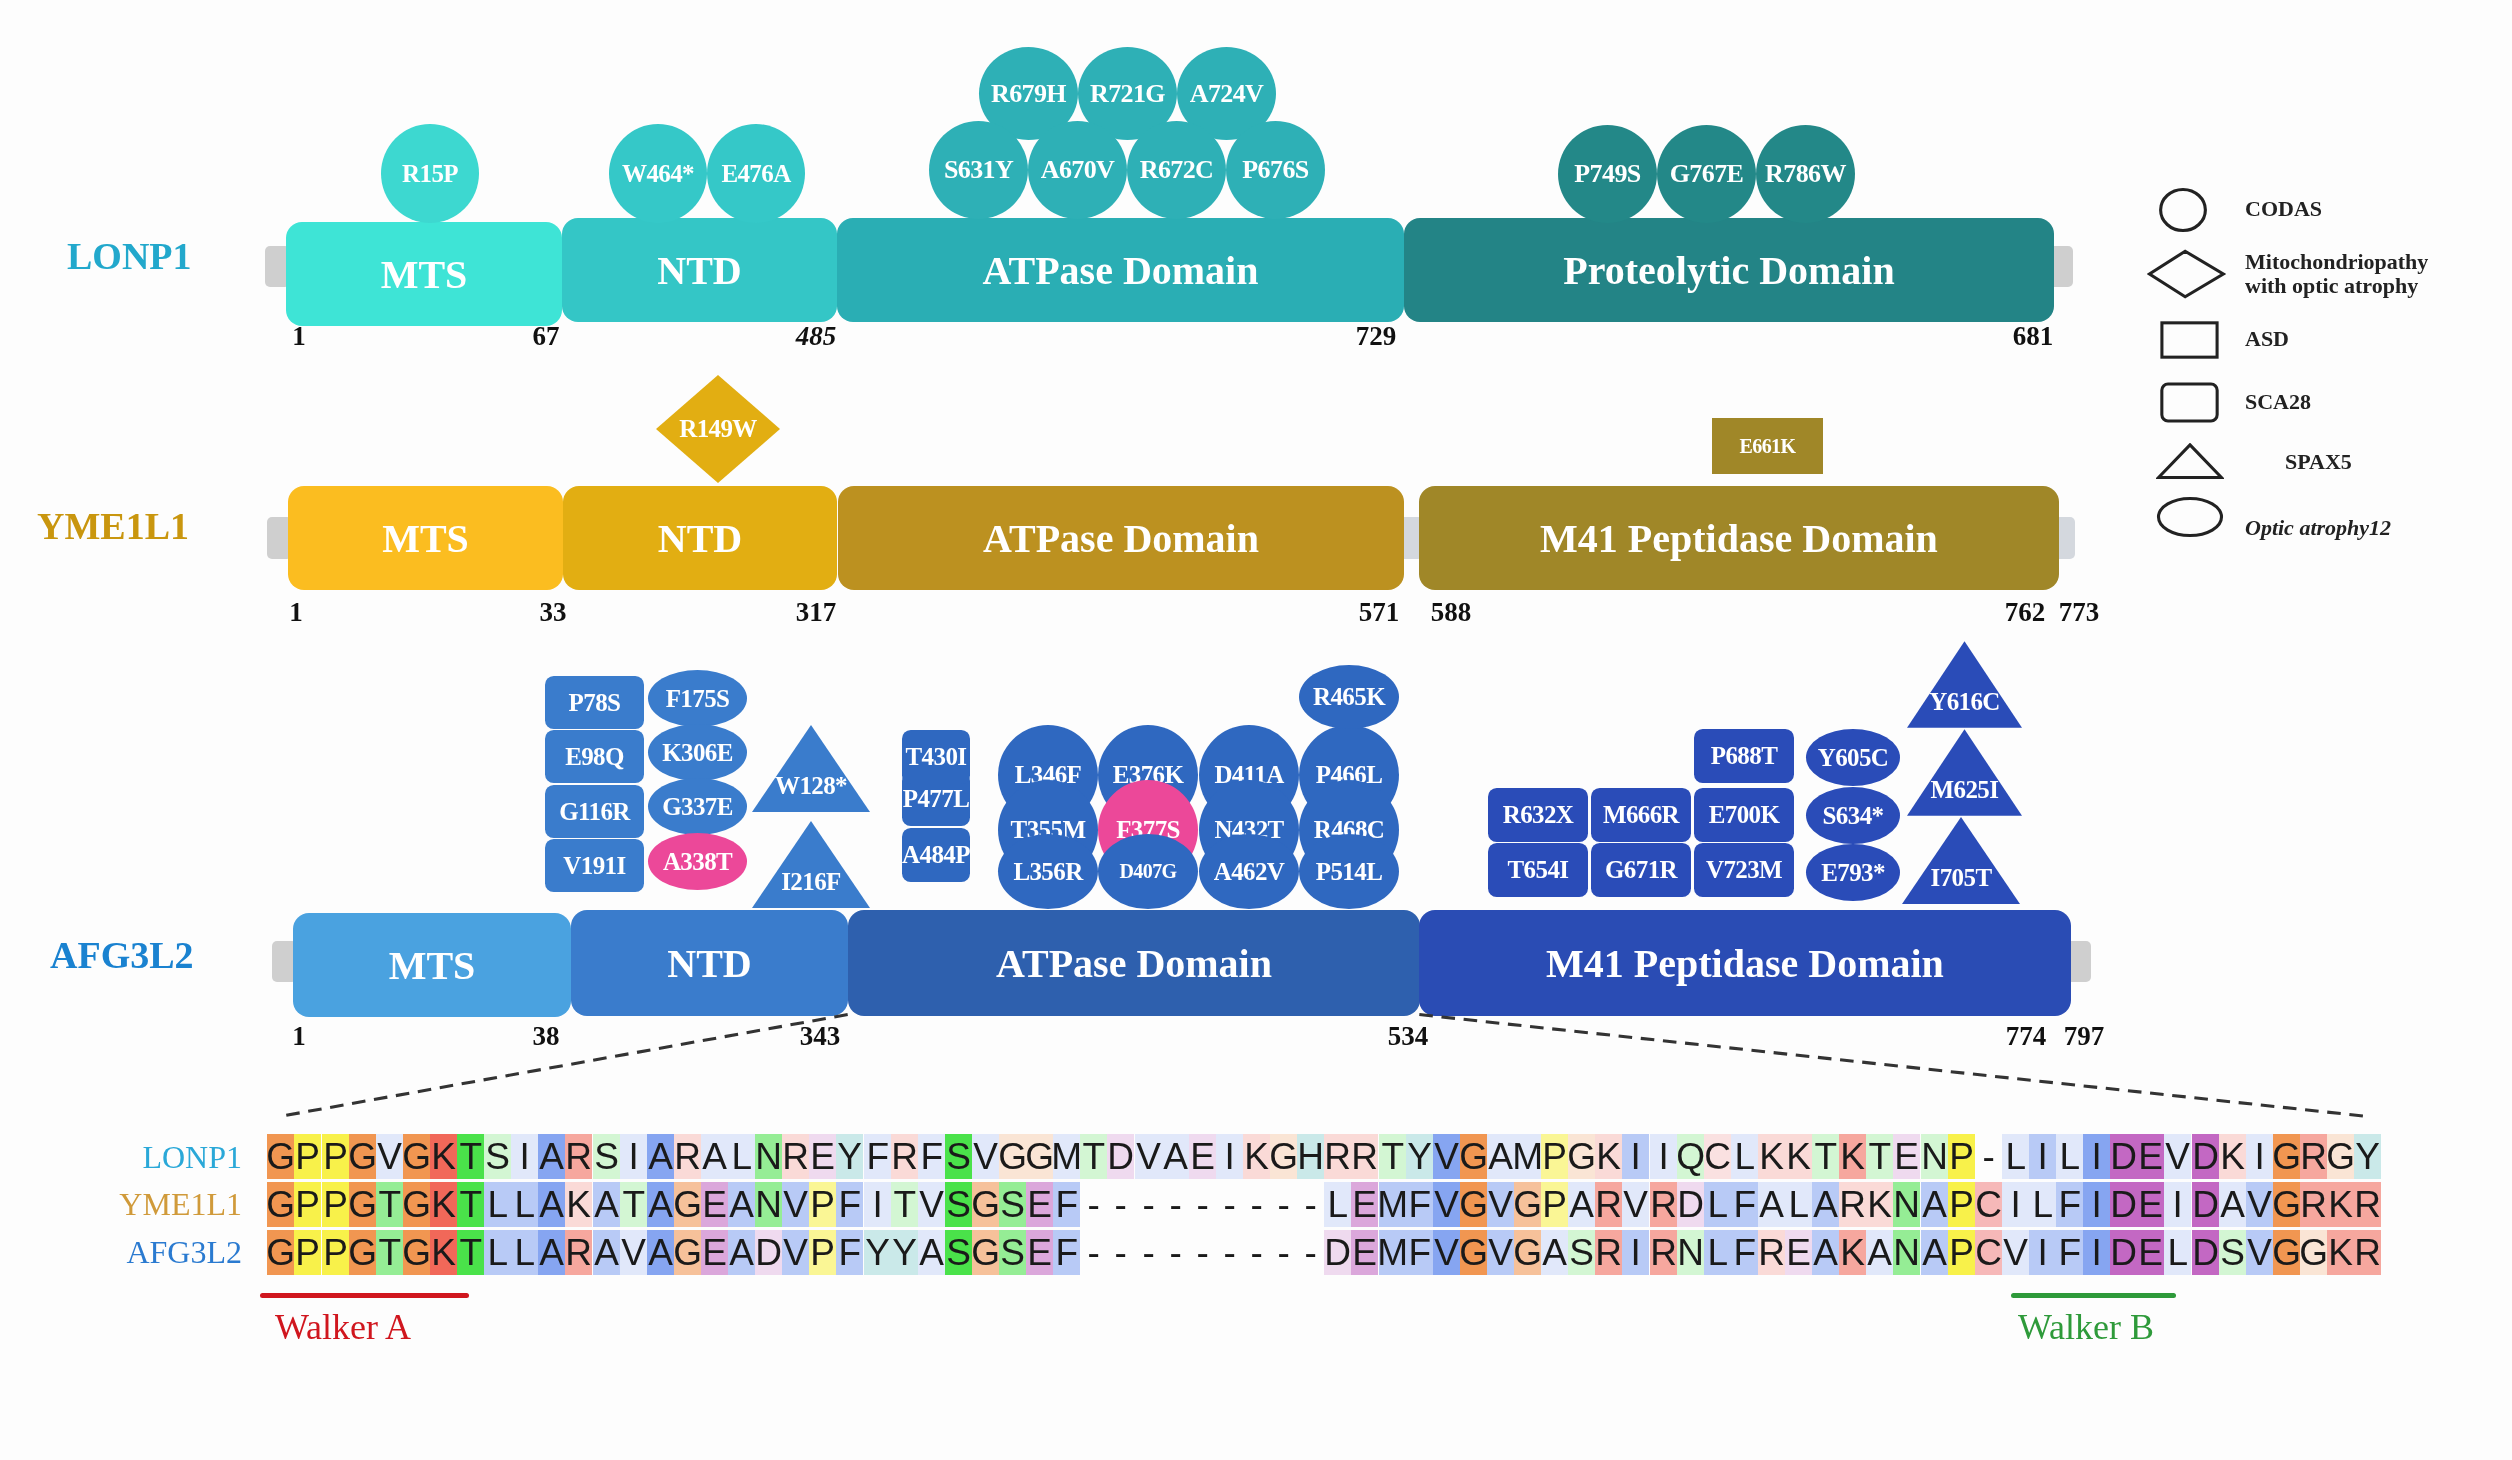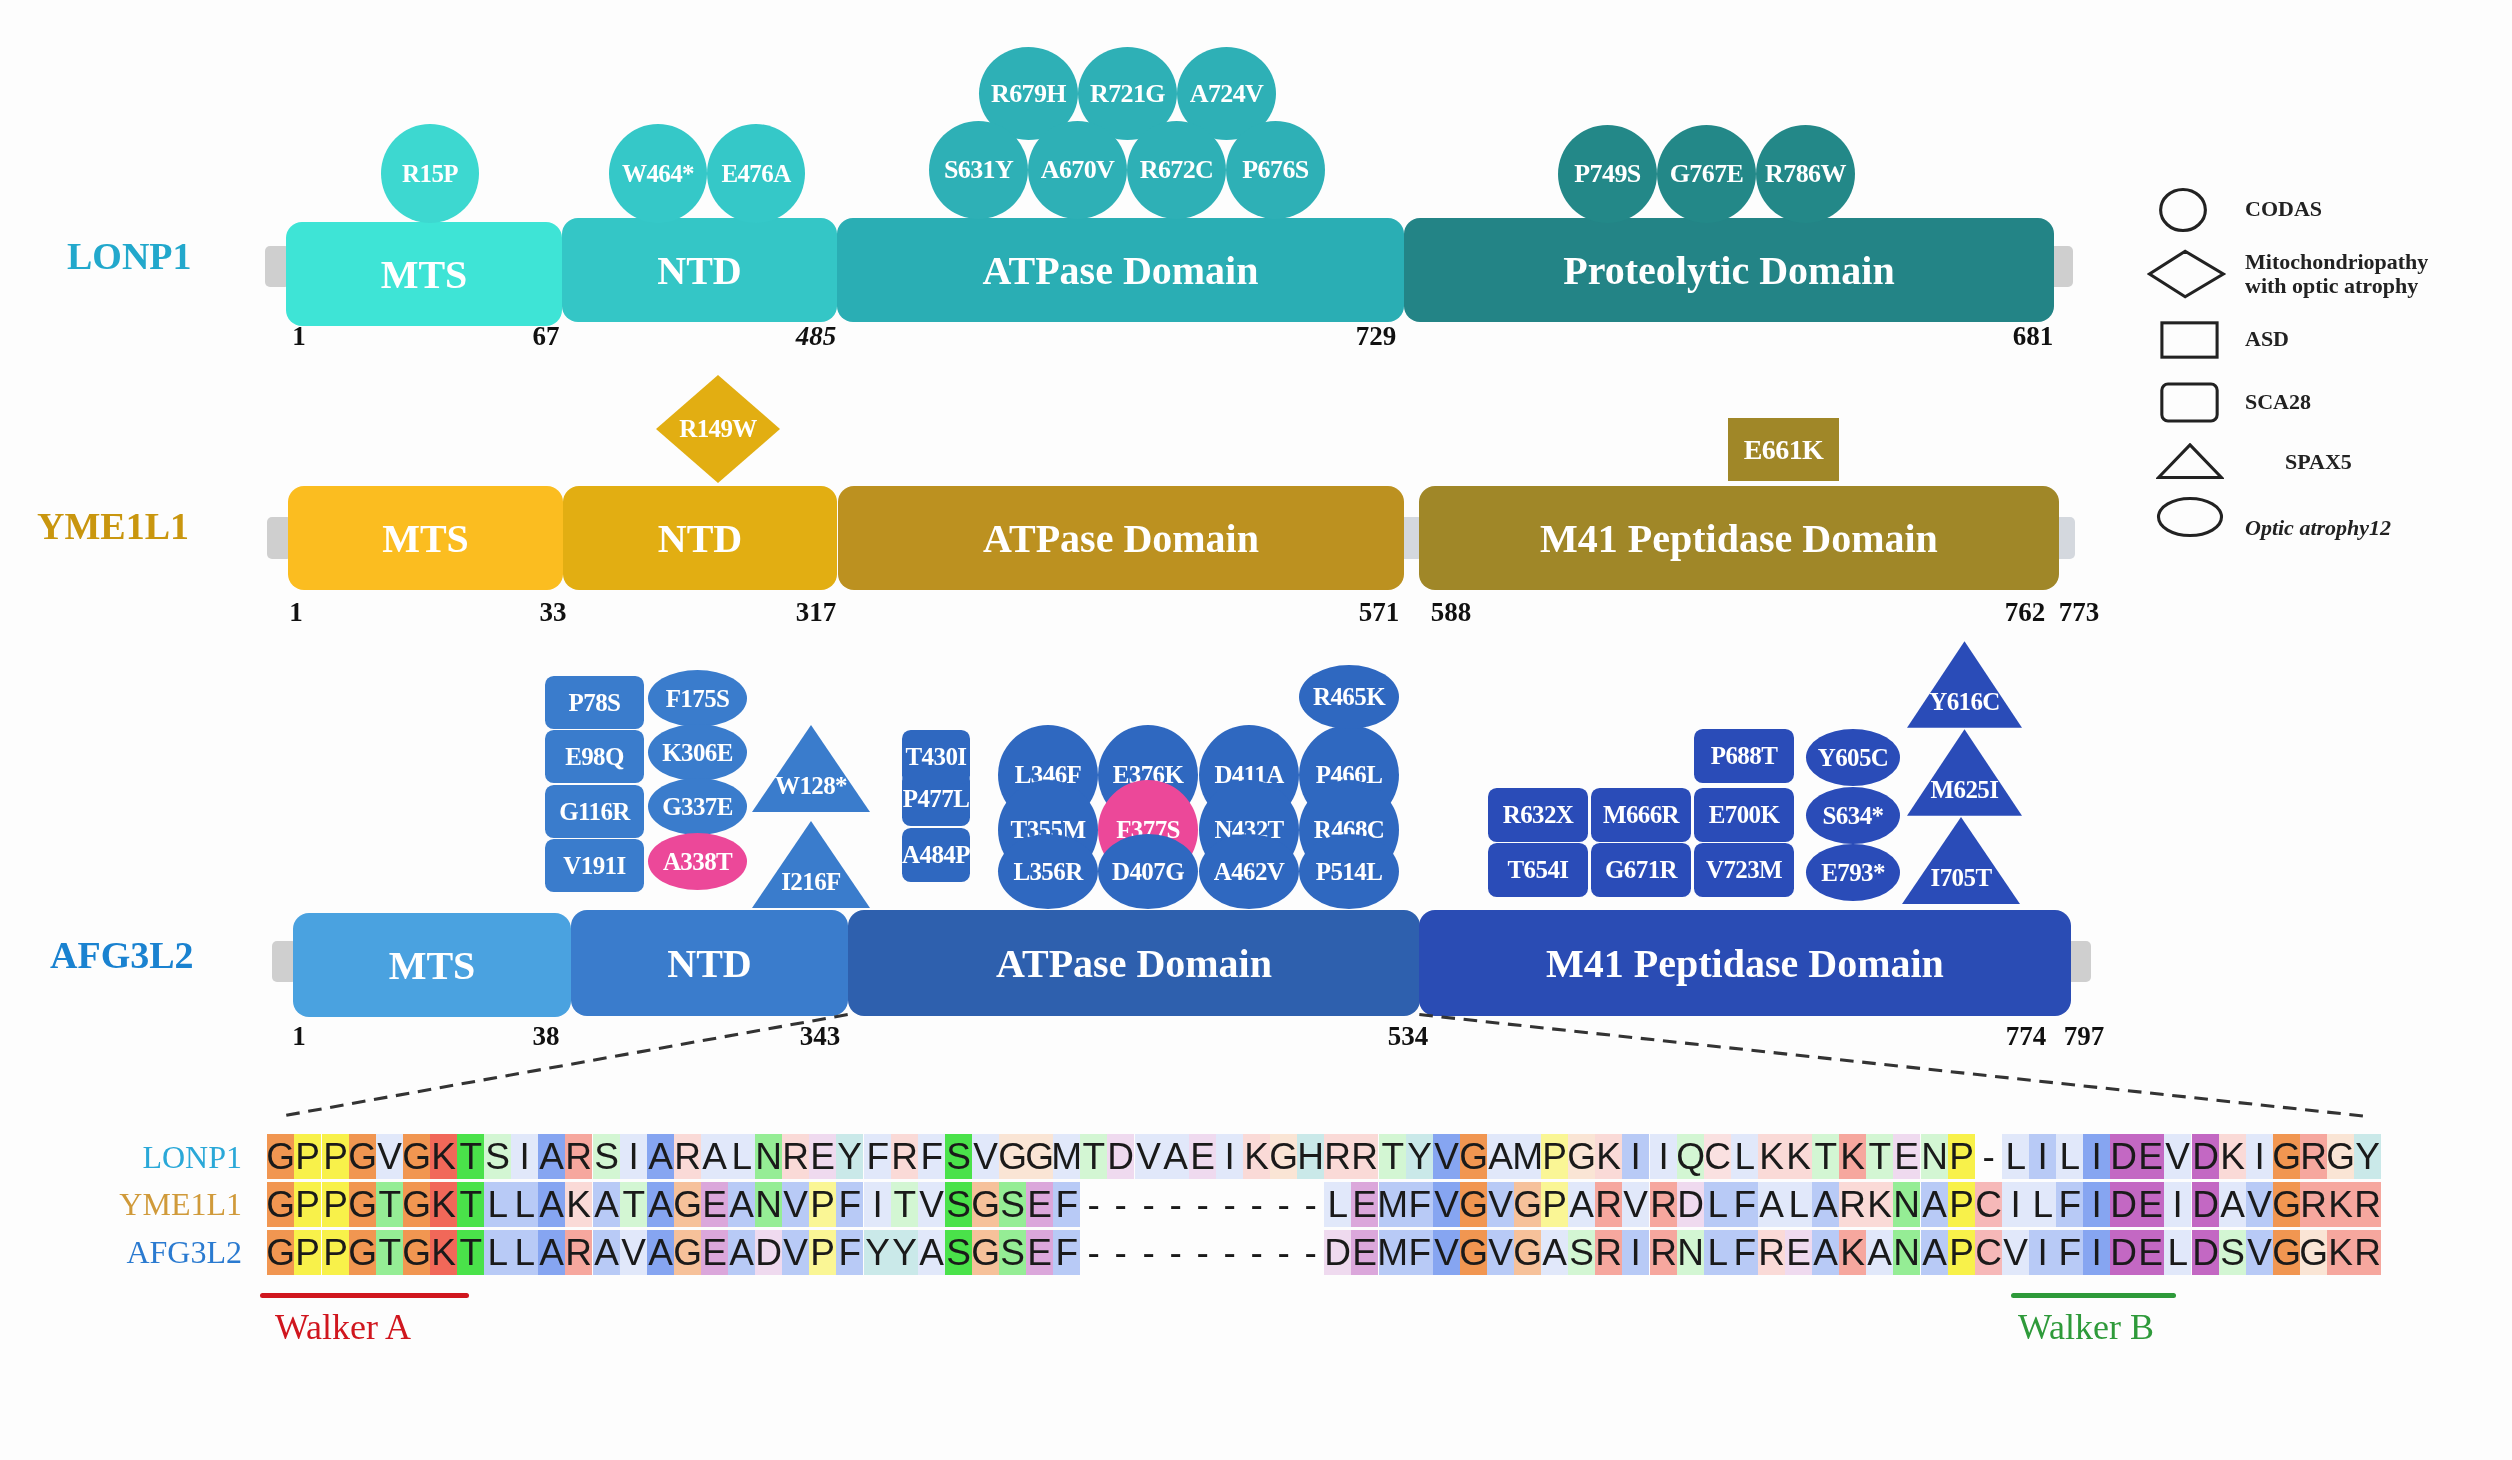--- a/index.html
+++ b/index.html
@@ -67,21 +67,21 @@
 <div class="pos" style="left:1451px;top:597px;">588</div>
 <div class="pos" style="left:2025px;top:597px;">762</div>
 <div class="pos" style="left:2079px;top:597px;">773</div>
 
 <div class="abs" style="left:656px;top:375px;width:124px;height:108px;">
   <svg width="124" height="108" viewBox="0 0 200 174">
       <polygon points="100,0 200,87 100,174 0,87" fill="#e2ae12"></polygon>
     </svg>
   <div class="mut" style="left:0;top:0;width:124px;height:108px;font-size:25px;">R149W</div>
 </div>
-<div class="mut square" style="left:1712px;top:418px;width:111px;height:63px;font-size:28px;background:#a08728;margin-left:16px;">E661K</div>
+<div class="mut square" style="left:1712px;top:418px;width:111px;height:56px;font-size:20px;background:#a08728;">E661K</div>
 
 <div class="stub" style="left:272px;top:941px;width:25px;height:41px;"></div>
 <div class="stub" style="left:2065px;top:941px;width:26px;height:41px;"></div>
 <div class="domain" style="left: 293px; top: 913px; width: 278px; height: 104px; background: rgb(74, 162, 224);">MTS</div>
 <div class="domain" style="left: 571px; top: 910px; width: 277px; height: 106px; background: rgb(58, 124, 204);">NTD</div>
 <div class="domain" style="left: 848px; top: 910px; width: 572px; height: 106px; background: rgb(46, 96, 174);">ATPase Domain</div>
 <div class="domain" style="left: 1419px; top: 910px; width: 652px; height: 106px; background: rgb(42, 76, 180);">M41 Peptidase Domain</div>
 <div class="pos" style="left:299px;top:1021px;">1</div>
 <div class="pos" style="left:546px;top:1021px;">38</div>
 <div class="pos" style="left:820px;top:1021px;">343</div>
@@ -103,21 +103,21 @@
     <div class="mut rrect" style="left: 902px; top: 730px; width: 68px; height: 54px; font-size: 25px; background: rgb(47, 104, 192);">T430I</div>
     <div class="mut circle" style="left: 998px; top: 725px; width: 100px; height: 100px; font-size: 25px; background: rgb(47, 104, 192);">L346F</div>
     <div class="mut circle" style="left: 1098px; top: 725px; width: 100px; height: 100px; font-size: 25px; background: rgb(47, 104, 192);">E376K</div>
     <div class="mut circle" style="left: 1199px; top: 725px; width: 100px; height: 100px; font-size: 25px; background: rgb(47, 104, 192);">D411A</div>
     <div class="mut circle" style="left: 1299px; top: 725px; width: 100px; height: 100px; font-size: 25px; background: rgb(47, 104, 192);">P466L</div>
     <div class="mut circle" style="left: 998px; top: 780px; width: 100px; height: 100px; font-size: 25px; background: rgb(47, 104, 192);">T355M</div>
     <div class="mut circle" style="left: 1098px; top: 780px; width: 100px; height: 100px; font-size: 25px; background: #ec4899;">F377S</div>
     <div class="mut circle" style="left: 1199px; top: 780px; width: 100px; height: 100px; font-size: 25px; background: rgb(47, 104, 192);">N432T</div>
     <div class="mut circle" style="left: 1299px; top: 780px; width: 100px; height: 100px; font-size: 25px; background: rgb(47, 104, 192);">R468C</div>
     <div class="mut circle" style="left: 998px; top: 834px; width: 100px; height: 75px; font-size: 25px; background: rgb(47, 104, 192);">L356R</div>
-    <div class="mut circle" style="left: 1098px; top: 834px; width: 100px; height: 75px; font-size: 25px; background: rgb(47, 104, 192);">D407G</div>
+    <div class="mut circle" style="left: 1098px; top: 834px; width: 100px; height: 75px; font-size: 20px; background: rgb(47, 104, 192);">D407G</div>
     <div class="mut circle" style="left: 1199px; top: 834px; width: 100px; height: 75px; font-size: 25px; background: rgb(47, 104, 192);">A462V</div>
     <div class="mut circle" style="left: 1299px; top: 834px; width: 100px; height: 75px; font-size: 25px; background: rgb(47, 104, 192);">P514L</div>
     <div class="mut circle" style="left: 1299px; top: 665px; width: 100px; height: 64px; font-size: 25px; background: rgb(47, 104, 192);">R465K</div>
     <div class="mut rrect" style="left: 1488px; top: 788px; width: 100px; height: 54px; font-size: 25px; background: rgb(42, 76, 184);">R632X</div>
     <div class="mut rrect" style="left: 1591px; top: 788px; width: 100px; height: 54px; font-size: 25px; background: rgb(42, 76, 184);">M666R</div>
     <div class="mut rrect" style="left: 1694px; top: 729px; width: 100px; height: 54px; font-size: 25px; background: rgb(42, 76, 184); text-align: center;">P688T</div>
     <div class="mut rrect" style="left: 1694px; top: 788px; width: 100px; height: 54px; font-size: 25px; background: rgb(42, 76, 184);">E700K</div>
     <div class="mut rrect" style="left: 1488px; top: 843px; width: 100px; height: 54px; font-size: 25px; background: rgb(42, 76, 184);">T654I</div>
     <div class="mut rrect" style="left: 1591px; top: 843px; width: 100px; height: 54px; font-size: 25px; background: rgb(42, 76, 184);">G671R</div>
     <div class="mut rrect" style="left: 1694px; top: 843px; width: 100px; height: 54px; font-size: 25px; background: rgb(42, 76, 184);">V723M</div>

